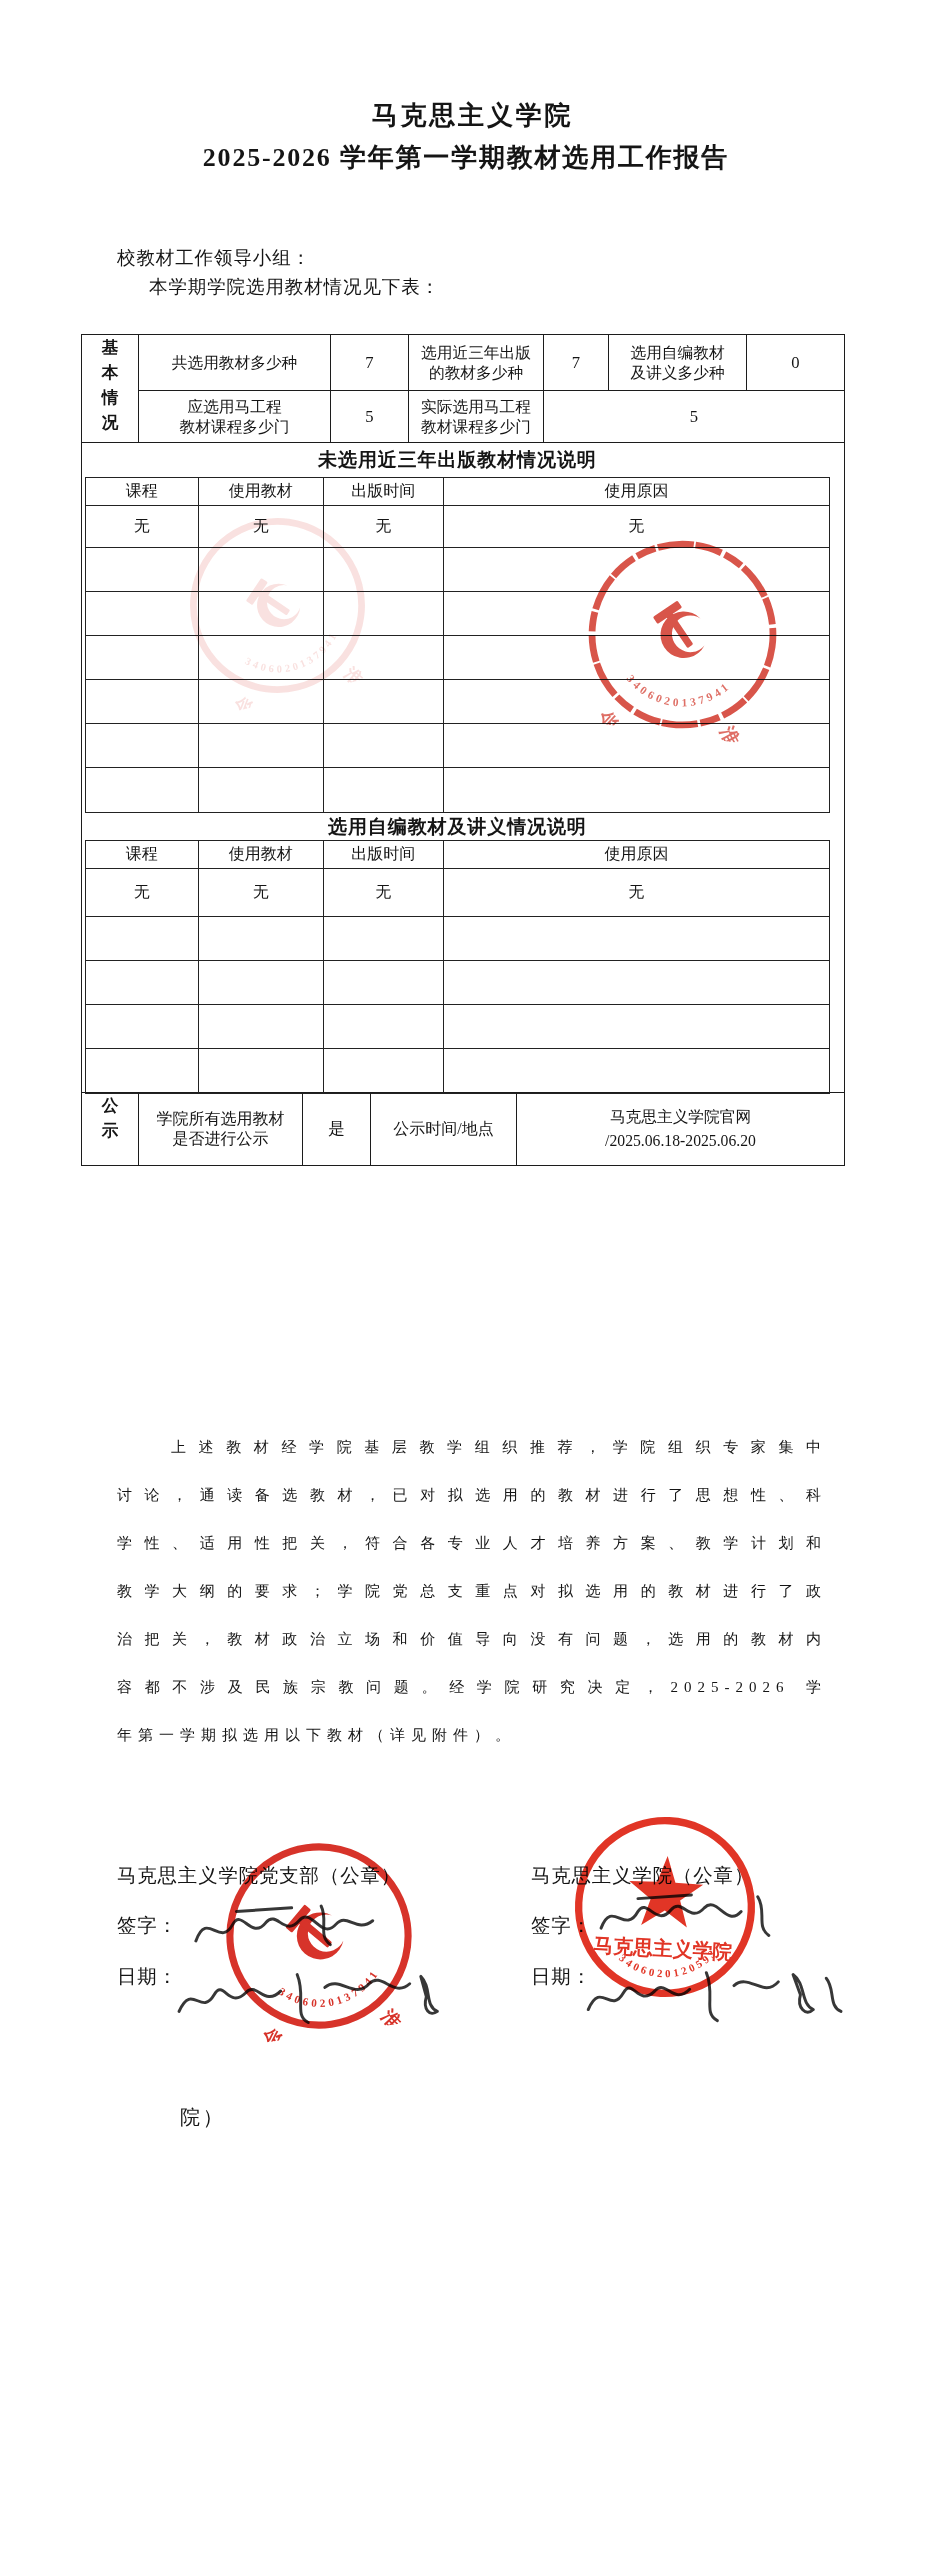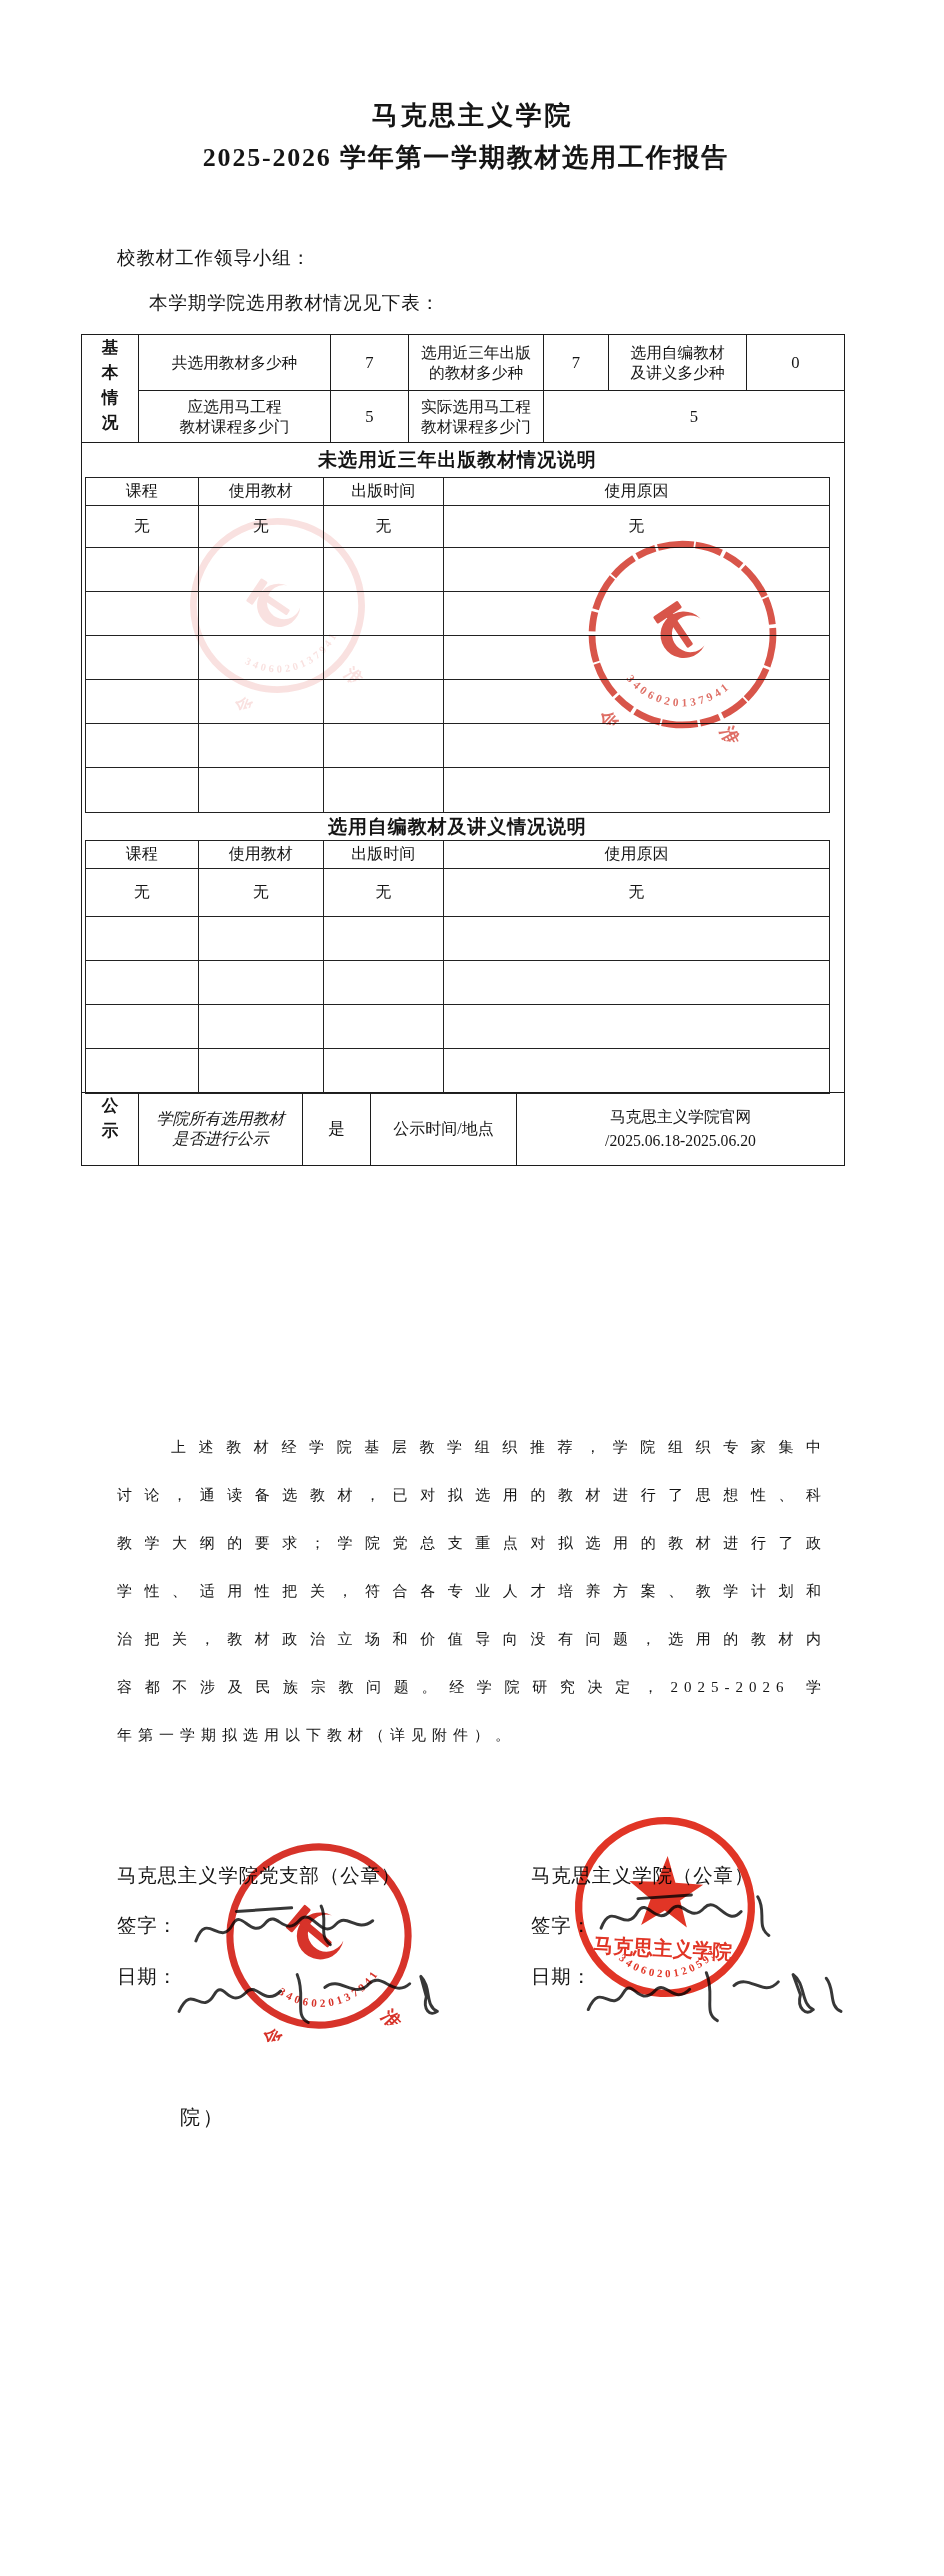--- a/index.html
+++ b/index.html
@@ -11,21 +11,21 @@
     color:#151515;
   }
   .abs { position:absolute; }
 
   
   .doc-title { left:0; top:98px; width:945px; text-align:center;
     font-size:26px; font-weight:bold; letter-spacing:2.8px; }
   .doc-title2 { left:0; top:140px; width:932px; text-align:center;
     font-size:26px; font-weight:bold; letter-spacing:1.8px; }
   .salutation { left:117px; top:245px; font-size:18.5px; letter-spacing:0.9px; }
-  .intro { left:149px; top:290px; font-size:18.5px; letter-spacing:0.9px; }
+  .intro { left:149px; top:274px; font-size:18.5px; letter-spacing:0.9px; }
 
   
   .doc-table { left:81px; top:334px; width:764px; border:1.8px solid #1c1c1c; background:transparent; }
   .trow { display:flex; width:100%; }
   .side-cell { width:57px; border-right:1.8px solid #1c1c1c; display:flex; justify-content:center; }
   .side-cell.narrow { width:24px; }
   .vlabel { width:18.5px; text-align:center; word-break:break-all; font-size:16.6px; line-height:25px; font-weight:600; }
   .cell { display:flex; align-items:center; justify-content:center; text-align:center;
     font-size:15.7px; line-height:20px; white-space:pre-line; }
   .cell.val { font-size:16.6px; }
@@ -49,21 +49,21 @@
   .ic.h { font-size:16px; }
   .c1 { width:113px; } .c2 { width:125px; } .c3 { width:120px; } .c4 { flex:1; }
   .ihead { height:28px; border-bottom:1.8px solid #222; }
   .ival1 { height:42px; border-bottom:1.8px solid #222; }
   .ival2 { height:48px; border-bottom:1.8px solid #222; }
   .iempty { height:44px; border-bottom:1.8px solid #222; }
   .irow:last-child { border-bottom:none; }
   .icbr { border-right:1.8px solid #222; }
 
   .pub-row { height:73px; border-top:1.8px solid #1c1c1c; }
-  .pw-q1 { width:164px;font-style:italic; } .pw-a1 { width:68px; } .pw-q2 { width:146px; }
+  .pw-q1 { width:164px; } .pw-a1 { width:68px; } .pw-q2 { width:146px; }
   .pub-val { flex-direction:column; font-size:15.7px; line-height:24px; }
 
   
   .body-par { left:117px; top:1423px; width:710px; font-size:15px; }
   .bline { height:48px; line-height:48px; letter-spacing:6px; text-align:justify; text-align-last:justify; white-space:nowrap; }
   .bline.first { padding-left:54px; }
   .bline.last { text-align-last:left; }
 
   
   .sig-title { font-size:19.4px; letter-spacing:0.9px; }
@@ -221,22 +221,22 @@
       <div class="cell pub-val flex1">
         <div>马克思主义学院官网</div>
         <div>/2025.06.18-2025.06.20</div>
       </div>
     </div>
   </div>
 
   <div class="abs body-par">
     <div class="bline first">上述教材经学院基层教学组织推荐，学院组织专家集中</div>
     <div class="bline">讨论，通读备选教材，已对拟选用的教材进行了思想性、科</div>
+    <div class="bline">学性、适用性把关，符合各专业人才培养方案、教学计划和</div>
     <div class="bline">教学大纲的要求；学院党总支重点对拟选用的教材进行了政</div>
-    <div class="bline">学性、适用性把关，符合各专业人才培养方案、教学计划和</div>
     <div class="bline">治把关，教材政治立场和价值导向没有问题，选用的教材内</div>
     <div class="bline">容都不涉及民族宗教问题。经学院研究决定，2025-2026 学</div>
     <div class="bline last">年第一学期拟选用以下教材（详见附件）。</div>
   </div>
 
   <div class="abs sig-title" style="left:117px; top:1862px;">马克思主义学院党支部（公章）</div>
   <div class="abs sig-label" style="left:117px; top:1912px;">签字：</div>
   <div class="abs sig-label" style="left:117px; top:1963px;">日期：</div>
 
   <div class="abs sig-title" style="left:531px; top:1862px;">马克思主义学院（公章）</div>

